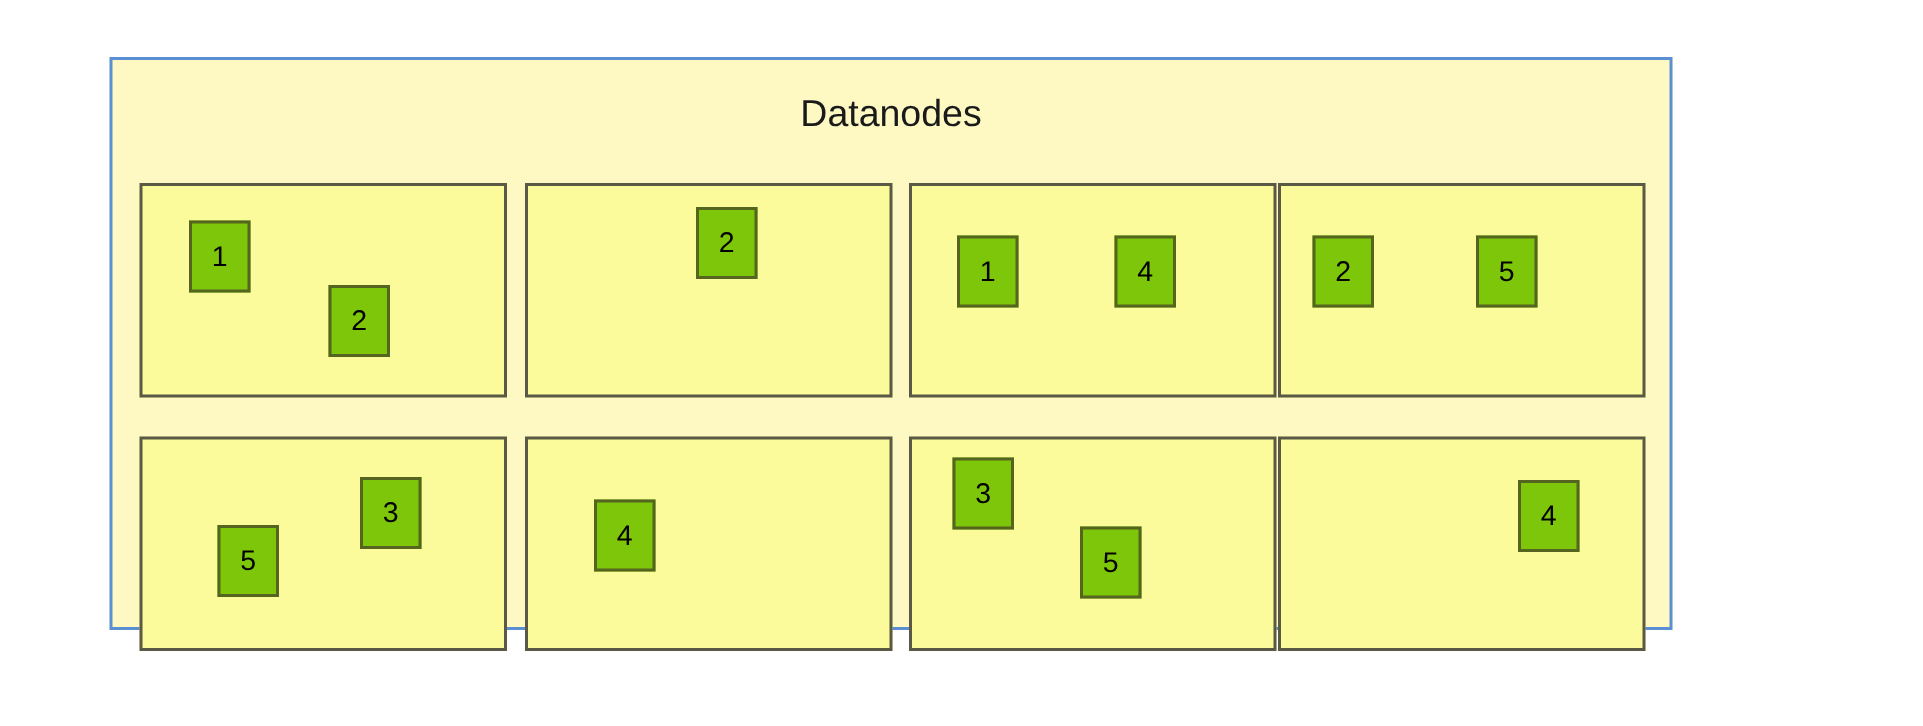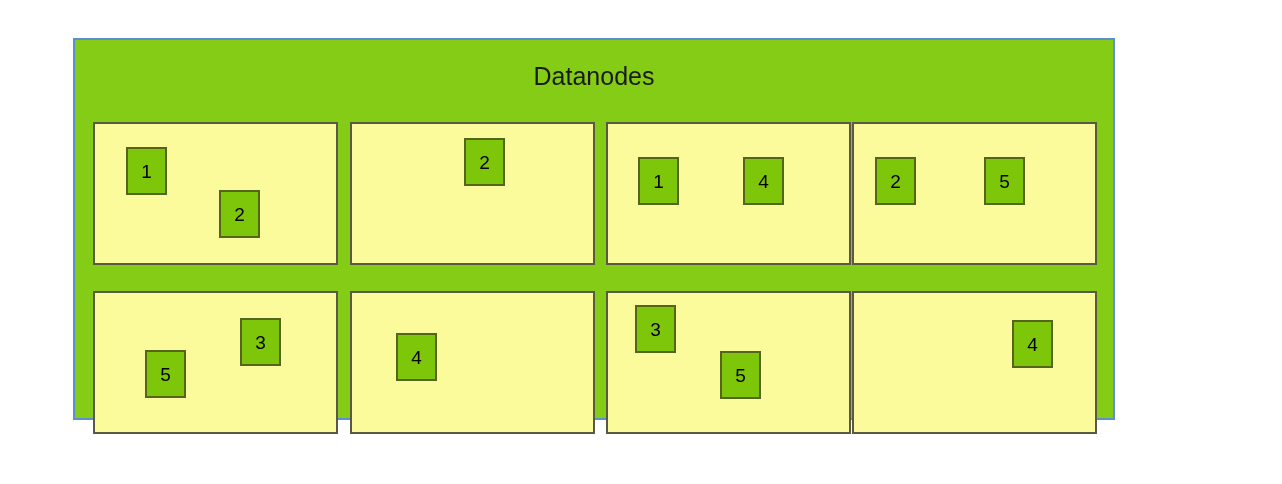--- a/index.html
+++ b/index.html
@@ -15,21 +15,21 @@
     background: #ffffff;
     overflow: hidden;
   }
   #datanodes-panel {
     position: absolute;
     left: 73px;
     top: 38px;
     width: 1042px;
     height: 382px;
     border: 2px solid #5b8fd4;
-    background: #84cc16;
+    background: #fef9c3;
     box-sizing: border-box;
   }
   #panel-title {
     position: absolute;
     left: 0;
     top: 22px;
     width: 100%;
     text-align: center;
     font-size: 25px;
     color: #1a1a1a;

